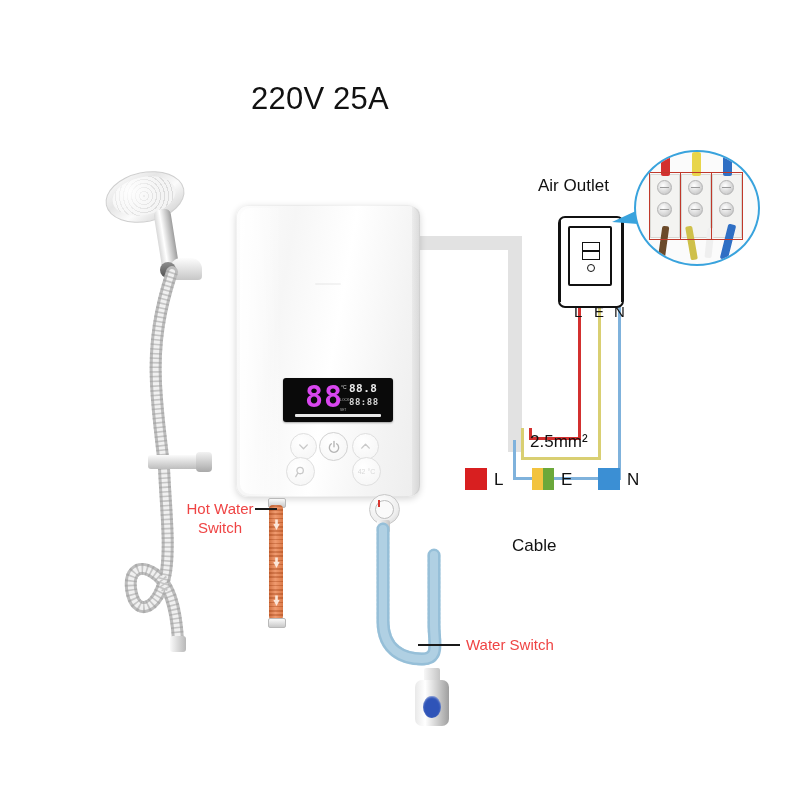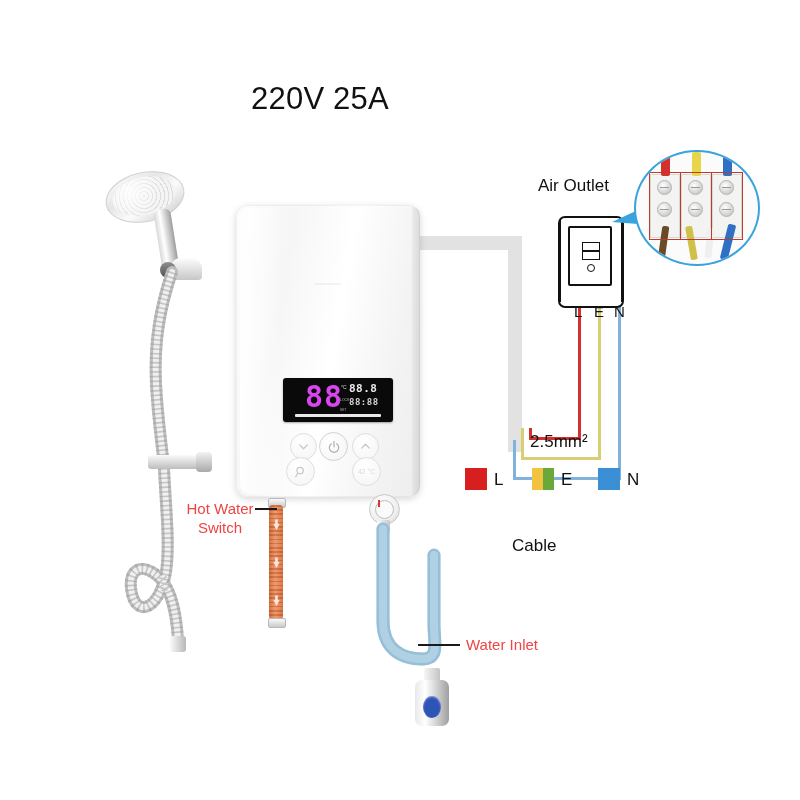--- a/index.html
+++ b/index.html
@@ -337,21 +337,21 @@
   <div style="position:absolute;left:378px;top:500px;width:2.4px;height:7px;background:#d8362f;"></div>
   <div style="position:absolute;left:377px;top:520px;width:13px;height:13px;
               background:linear-gradient(90deg,#fcfcfc,#c6c6c6);border-radius:2px;"></div>
 
   <svg style="position:absolute;left:360px;top:525px;width:120px;height:160px;overflow:visible;">
     <path d="M23,4 C23,52 23,72 23,96 C23,126 44,134 62,134 C80,134 74,118 74,100 C74,78 74,56 74,30" fill="none" stroke="#9ec6de" stroke-width="13" stroke-linecap="round"></path>
     <path d="M23,4 C23,52 23,72 23,96 C23,126 44,134 62,134 C80,134 74,118 74,100 C74,78 74,56 74,30" fill="none" stroke="#d8ebf5" stroke-width="8" stroke-linecap="round"></path>
     <path d="M23,4 C23,52 23,72 23,96 C23,126 44,134 62,134 C80,134 74,118 74,100 C74,78 74,56 74,30" fill="none" stroke="#8fb9d4" stroke-width="13" stroke-linecap="round" stroke-dasharray="1.4 3" opacity=".55"></path>
   </svg>
 
-  <div class="lbl" style="left:466px;top:635px;">Water Inlet</div>
+  <div class="lbl" style="left:466px;top:635px;">Water Switch</div>
   <div class="leader" style="left:418px;top:644px;width:42px;height:1.6px;"></div>
 
   <div style="position:absolute;left:424px;top:668px;width:16px;height:14px;
               background:linear-gradient(90deg,#f7f7f7,#c4c4c4);border-radius:2px;"></div>
   <div style="position:absolute;left:415px;top:680px;width:34px;height:46px;border-radius:7px;
               background:linear-gradient(90deg,#e9e9e9,#ffffff 30%,#c2c2c2 75%,#9f9f9f);"></div>
   <div style="position:absolute;left:423px;top:696px;width:18px;height:22px;border-radius:50%;
               background:#2f54b8;box-shadow:inset 0 1px 2px rgba(255,255,255,.5);"></div>
 
   <div style="position:absolute;left:105px;top:172px;width:78px;height:48px;border-radius:50%;

